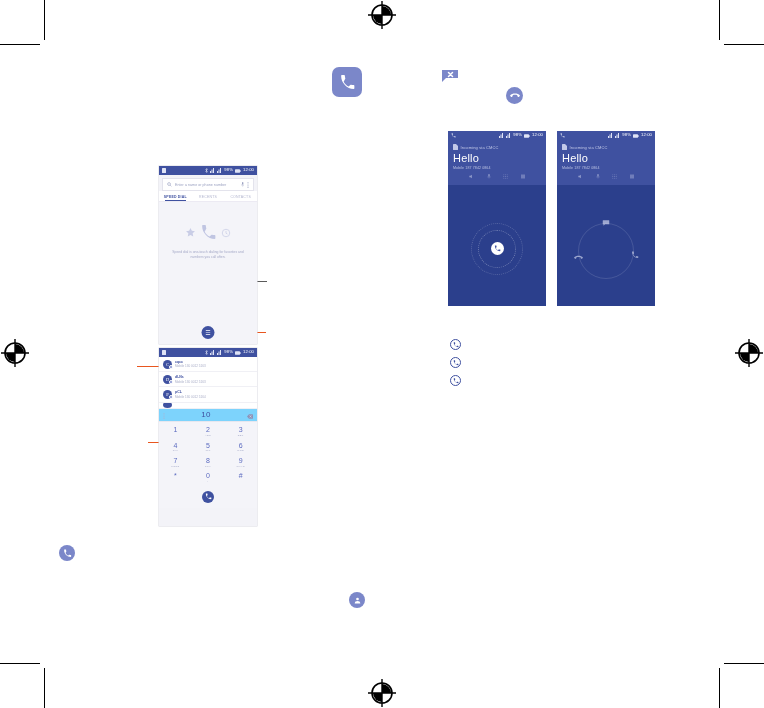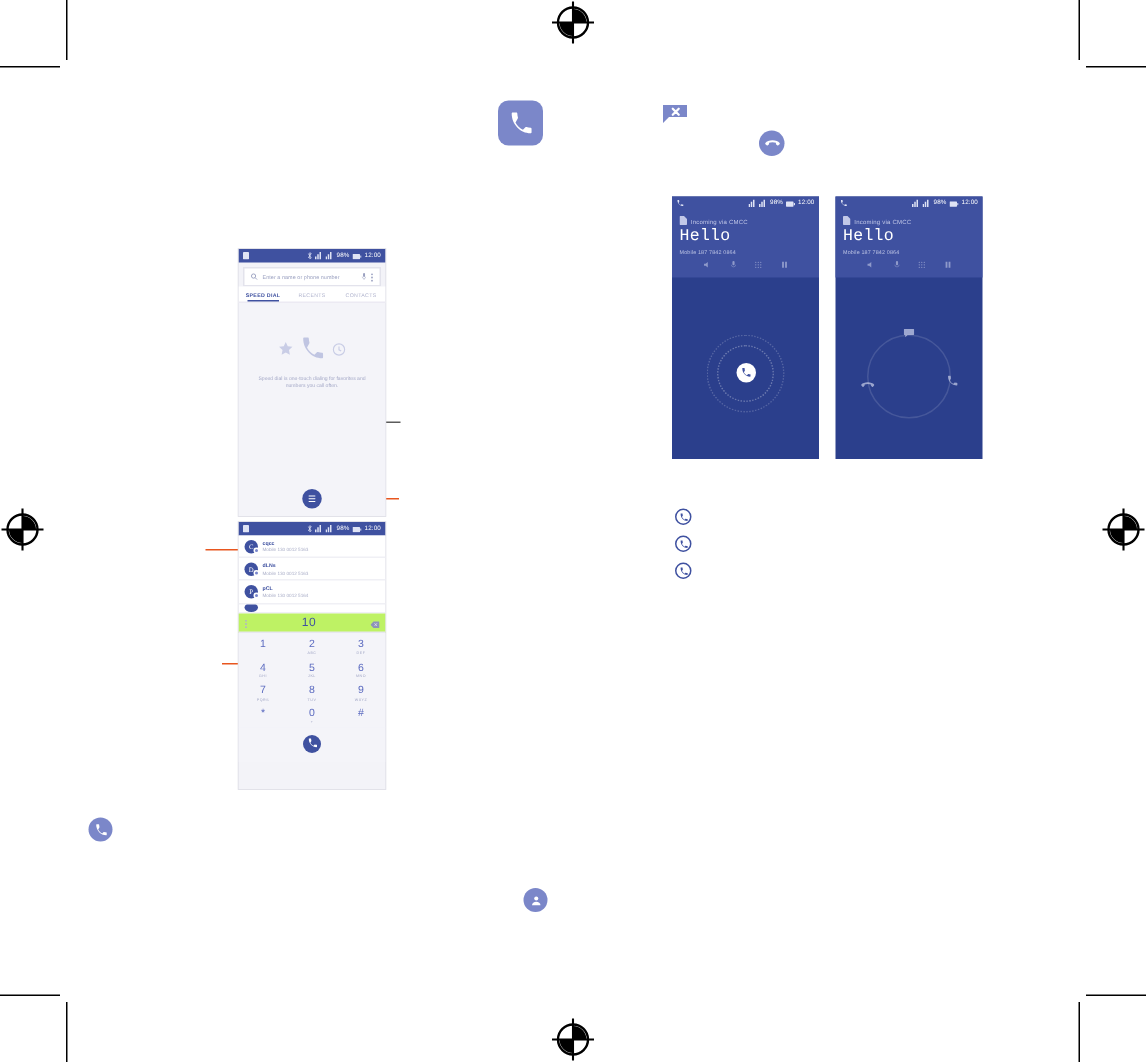--- a/index.html
+++ b/index.html
@@ -80,21 +80,21 @@
   }
   .avatar .badge {
     position:absolute; right:-.5px; bottom:-.5px; width:4px; height:4px;
     border-radius:50%; background:#7986cb; border:.5px solid #fff;
   }
   .c-name { font-size:3.5px; color:#3f51a0; font-weight:bold; line-height:1.3;}
   .c-num  { font-size:3.1px; color:#a9adc7; line-height:1.3; }
   .c-partial { height:4px; overflow:hidden; }
 
   .numfield {
-    display:flex; align-items:flex-end; background:#bef264;
+    display:flex; align-items:flex-end; background:#7dd3fc;
     padding:2px 4px; border-bottom:.5px solid #e7e7ef; height:13px;
   }
   .numfield .num {
     flex:1; text-align:center; font-size:8px; color:#3f51a0;
     letter-spacing:.4px; line-height:1;
   }
   .keypad { display:grid; grid-template-columns:repeat(3,1fr);
     background:#f4f4f9; padding:2px 0 0 0; }
   .key { text-align:center; padding:2.6px 0 2.2px; }
   .key .d { font-size:7px; color:#5c6bc0; line-height:1;
@@ -106,21 +106,21 @@
     display:inline-flex; align-items:center; justify-content:center; }
 
   
   .call-phone { position:absolute; width:98px; height:175px; background:#2b3f8c; }
   #call-phone-1 { left:448px; top:131px; }
   #call-phone-2 { left:557px; top:131px; }
   .call-head { background:#3f51a0; padding:4px 5px 5px; }
   .via { display:flex; align-items:center; gap:2.5px; }
   .via-txt { font-size:4px; color:#c2c8e8; letter-spacing:.15px; }
   .call-name { font-size:11px; color:#fff; line-height:1.15; margin-top:1.5px;
-    font-weight:300; letter-spacing:.2px;font-family:Liberation Mono, monospace; }
+    font-weight:300; letter-spacing:.2px; }
   .call-num { font-size:3.6px; color:#b9c0e2; margin-top:1.5px; letter-spacing:.1px;}
   .call-actions { display:flex; justify-content:space-around;
     padding:4px 10px 1px; opacity:.5; }
   .call-body { position:relative; height:calc(100% - 47px); }
   .ring-wrap { position:absolute; inset:0; display:flex; align-items:center;
     justify-content:center; }
   .answer-dot { width:13px; height:13px; border-radius:50%; background:#fff;
     display:flex; align-items:center; justify-content:center; z-index:2; }
   .ring { position:absolute; border-radius:50%;
     border:1px dotted rgba(255,255,255,.30); }

